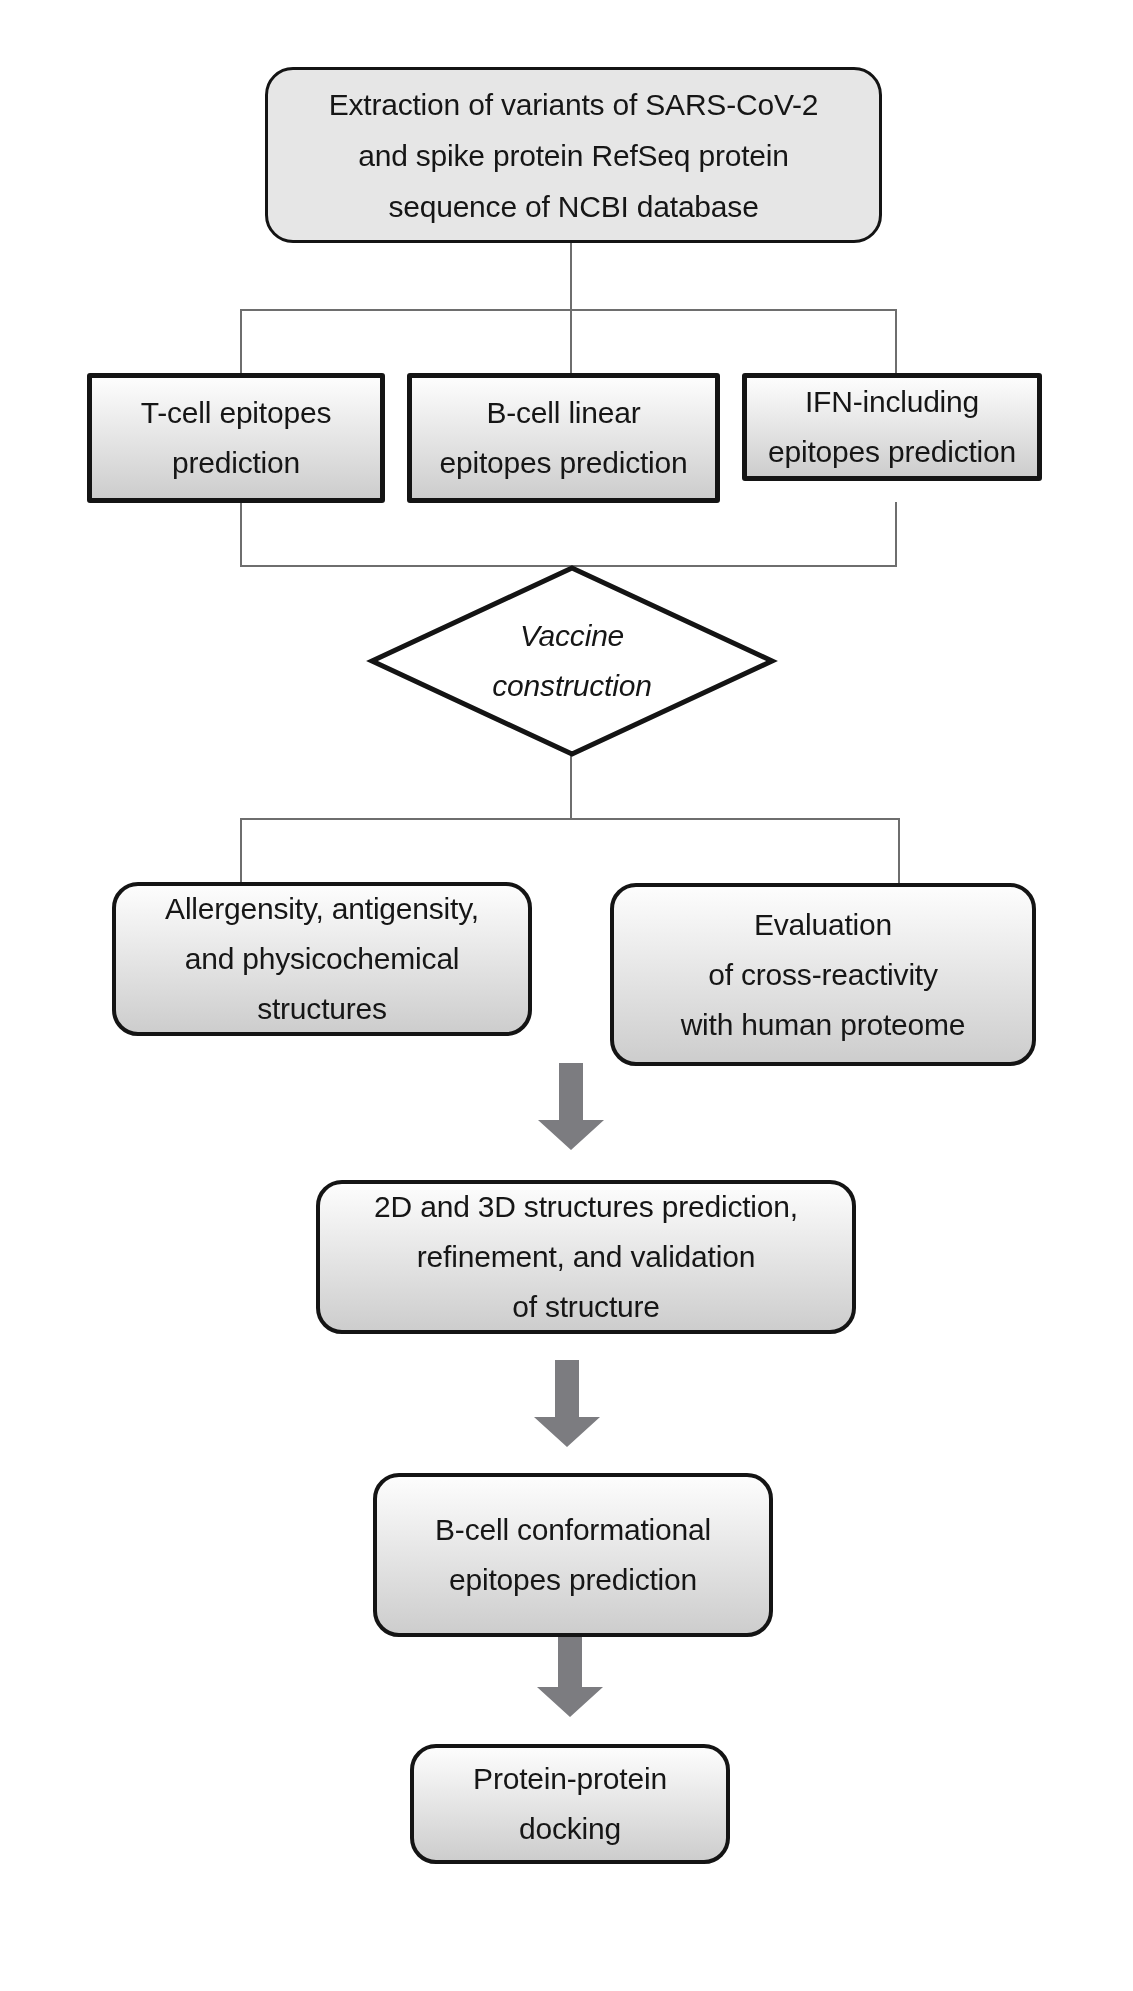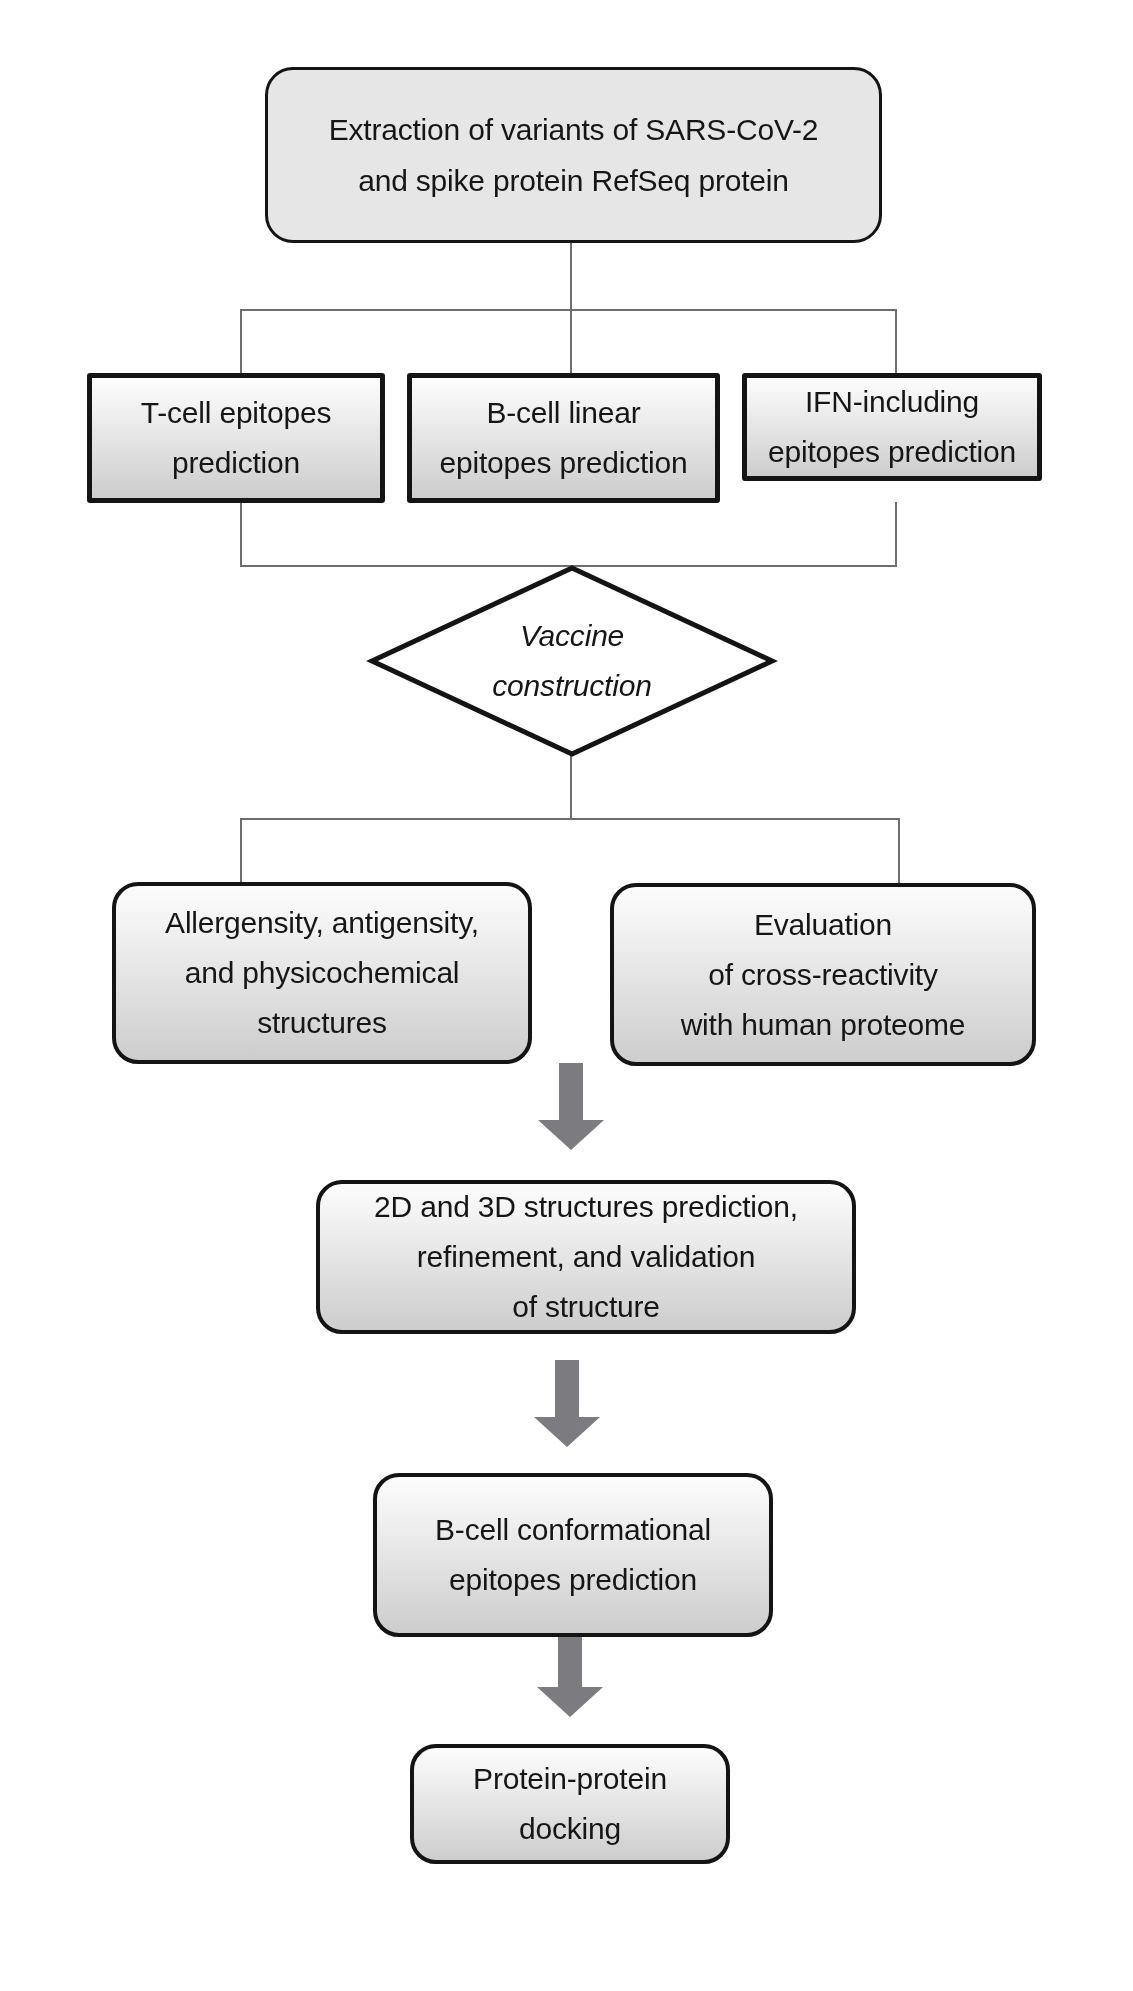--- a/index.html
+++ b/index.html
@@ -68,20 +68,21 @@
   <svg class="svg-layer" width="1133" height="1991" viewBox="0 0 1133 1991">
     <polygon points="572,568 772,661 572,754 372,661" fill="#ffffff" stroke="#141414" stroke-width="5" stroke-linejoin="miter"></polygon>
     <polygon points="559,1063 583,1063 583,1120 604,1120 571,1150 538,1120 559,1120" fill="#7c7c80"></polygon>
     <polygon points="555,1360 579,1360 579,1417 600,1417 567,1447 534,1417 555,1417" fill="#7c7c80"></polygon>
     <polygon points="558,1630 582,1630 582,1687 603,1687 570,1717 537,1687 558,1687" fill="#7c7c80"></polygon>
   </svg>
 
   <div class="node top-node" style="left:265px; top:67px; width:617px; height:176px;">
     <span>Extraction of variants of SARS-CoV-2</span>
     <span>and spike protein RefSeq protein</span>
+    <span>sequence of NCBI database</span>
   </div>
 
   <div class="node sq" style="left:87px; top:373px; width:298px; height:130px;text-align:center;">
     <span>T-cell epitopes</span>
     <span>prediction</span>
   </div>
 
   <div class="node sq" style="left:407px; top:373px; width:313px; height:130px;">
     <span>B-cell linear</span>
     <span>epitopes prediction</span>
@@ -90,21 +91,21 @@
   <div class="node sq" style="left:742px; top:373px; width:300px; height:108px;align-items:center;">
     <span>IFN-including</span>
     <span>epitopes prediction</span>
   </div>
 
   <div class="node plain" style="left:422px; top:614px; width:300px; height:94px;font-style:italic;">
     <span>Vaccine</span>
     <span>construction</span>
   </div>
 
-  <div class="node rd" style="left:112px; top:882px; width:420px; height:182px;align-items:center;">
+  <div class="node rd" style="left:112px; top:882px; width:420px; height:154px;align-items:center;">
     <span>Allergensity, antigensity,</span>
     <span>and physicochemical</span>
     <span>structures</span>
   </div>
 
   <div class="node rd" style="left:610px; top:883px; width:426px; height:183px;">
     <span>Evaluation</span>
     <span>of cross-reactivity</span>
     <span>with human proteome</span>
   </div>

